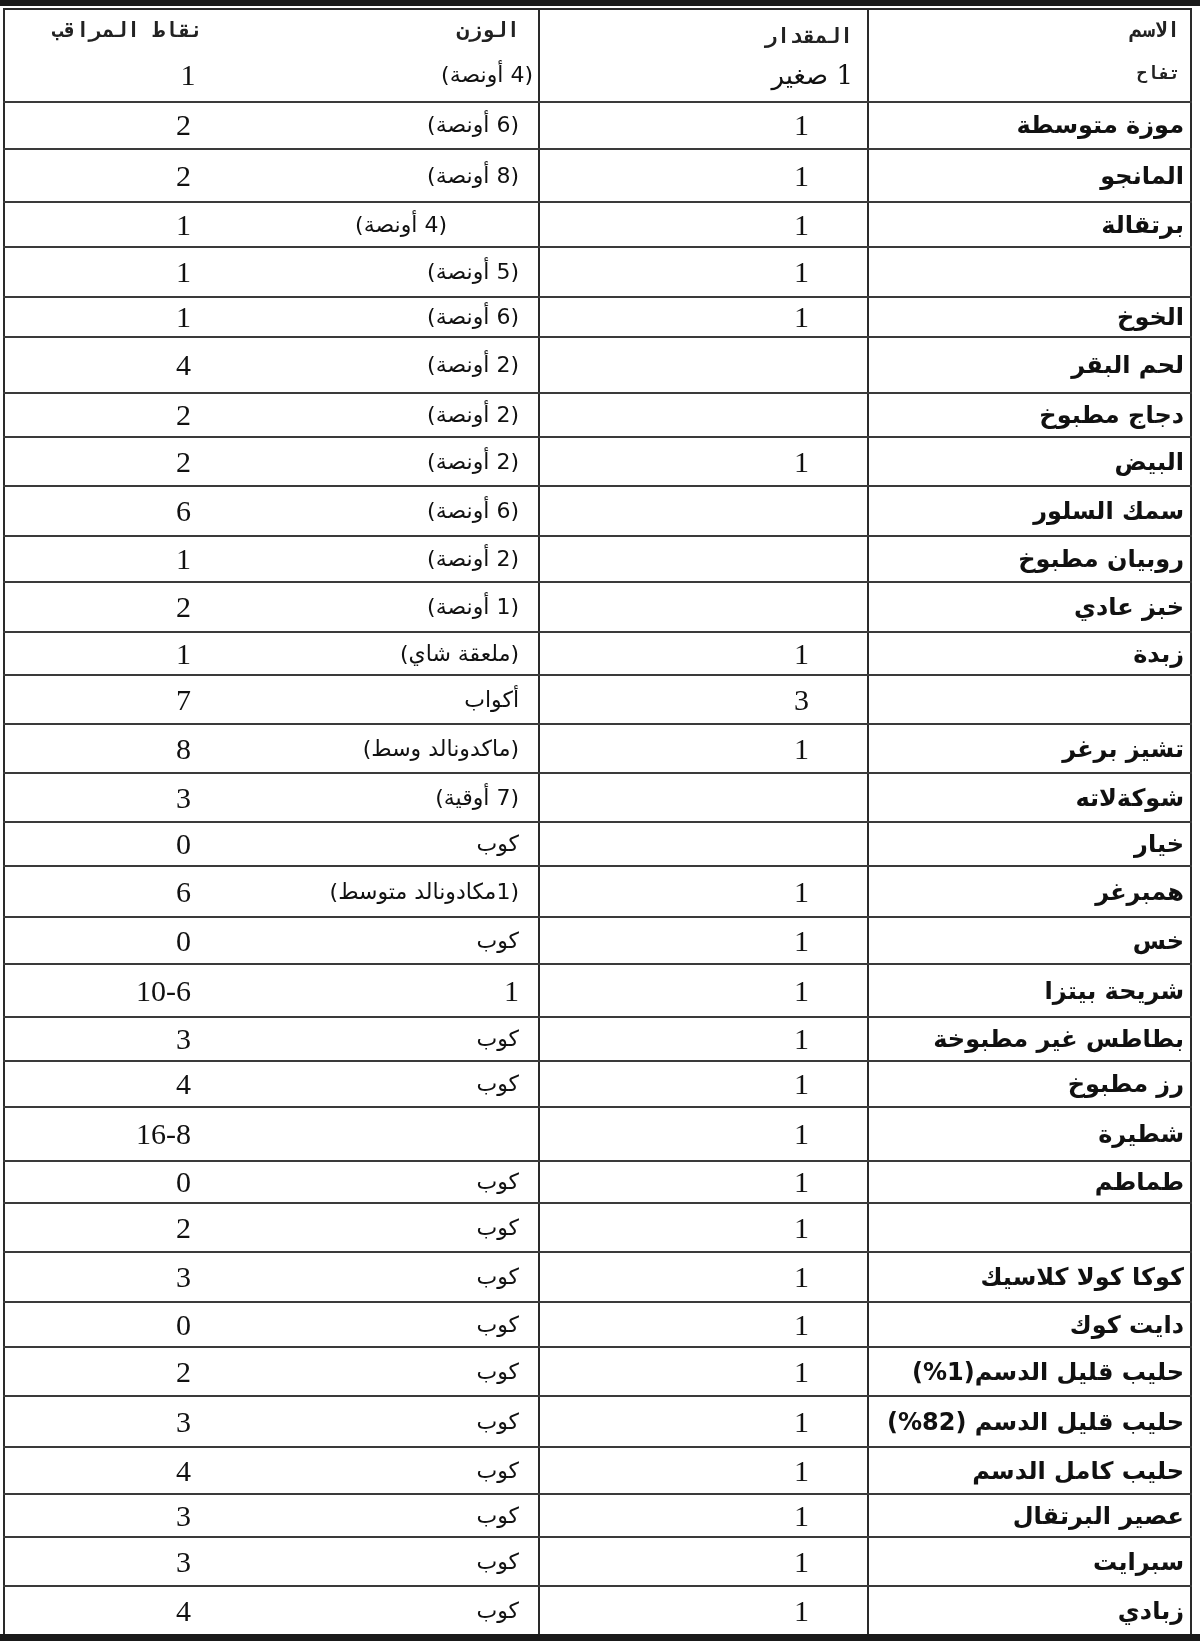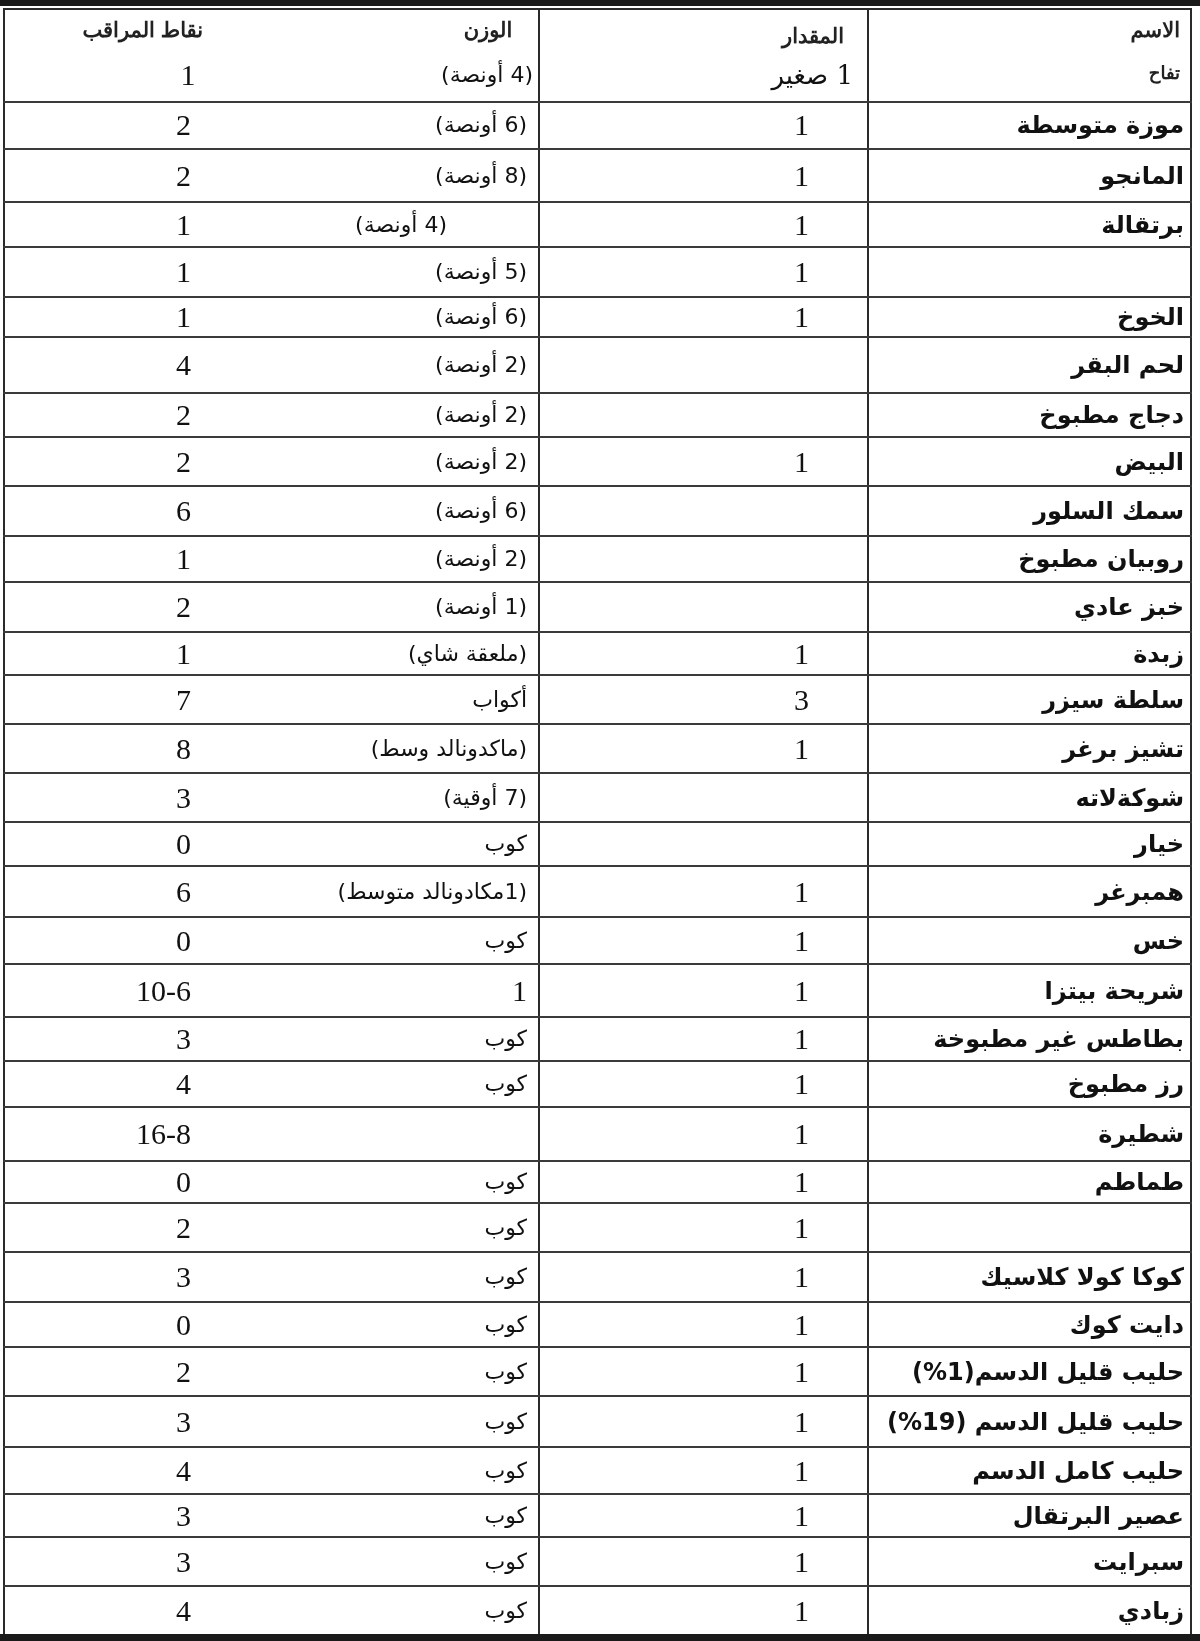--- a/index.html
+++ b/index.html
@@ -78,40 +78,40 @@
       padding-right: 0;
     }
     .c-qty span { margin-right: 52px; }
     .c-weight {
       left: 260px;
       width: 272px;
       justify-content: flex-start;
       font-family: "DejaVu Sans", "Liberation Sans", sans-serif;
       font-size: 22px;
     }
-    .c-weight span { margin-right: 8px; }
+    .c-weight span { margin-right: 16px; }
     .c-weight.shift span { margin-right: 88px; }
     .c-points {
       left: 0;
       width: 240px;
       justify-content: flex-start;
       direction: ltr;
       justify-content: flex-end;
     }
     .c-points span { margin-right: 52px; }
     .num { font-family: "Liberation Serif", "DejaVu Serif", serif; font-size: 30px; }
 
     
     .head-block .line {
       position: absolute;
       direction: rtl;
       white-space: nowrap;
     }
     .hdr {
-      font-family: Liberation Sans, sans-serif;
+      font-family: Liberation Mono, monospace;
       font-weight: bold;
       font-size: 21px;
       color: #222;
     }
   </style>
 </head>
 <body>
 
 <div class="top-band"></div>
 
@@ -292,23 +292,20 @@
         <span class="num">1</span>
       </div>
       <div class="cell c-weight">
         <span>(ملعقة شاي)</span>
       </div>
       <div class="cell c-points">
         <span class="num">1</span>
       </div>
     </div>
     <div class="row" style="top: 676px; height: 49px;">
-      <div class="cell c-name">
-        <span>سلطة سيزر</span>
-      </div>
       <div class="cell c-qty">
         <span class="num">3</span>
       </div>
       <div class="cell c-weight">
         <span>أكواب</span>
       </div>
       <div class="cell c-points">
         <span class="num">7</span>
       </div>
     </div>
@@ -500,21 +497,21 @@
       </div>
       <div class="cell c-weight">
         <span>كوب</span>
       </div>
       <div class="cell c-points">
         <span class="num">2</span>
       </div>
     </div>
     <div class="row" style="top: 1397px; height: 51px;">
       <div class="cell c-name">
-        <span>حليب قليل الدسم (19%)</span>
+        <span>حليب قليل الدسم (82%)</span>
       </div>
       <div class="cell c-qty">
         <span class="num">1</span>
       </div>
       <div class="cell c-weight">
         <span>كوب</span>
       </div>
       <div class="cell c-points">
         <span class="num">3</span>
       </div>

